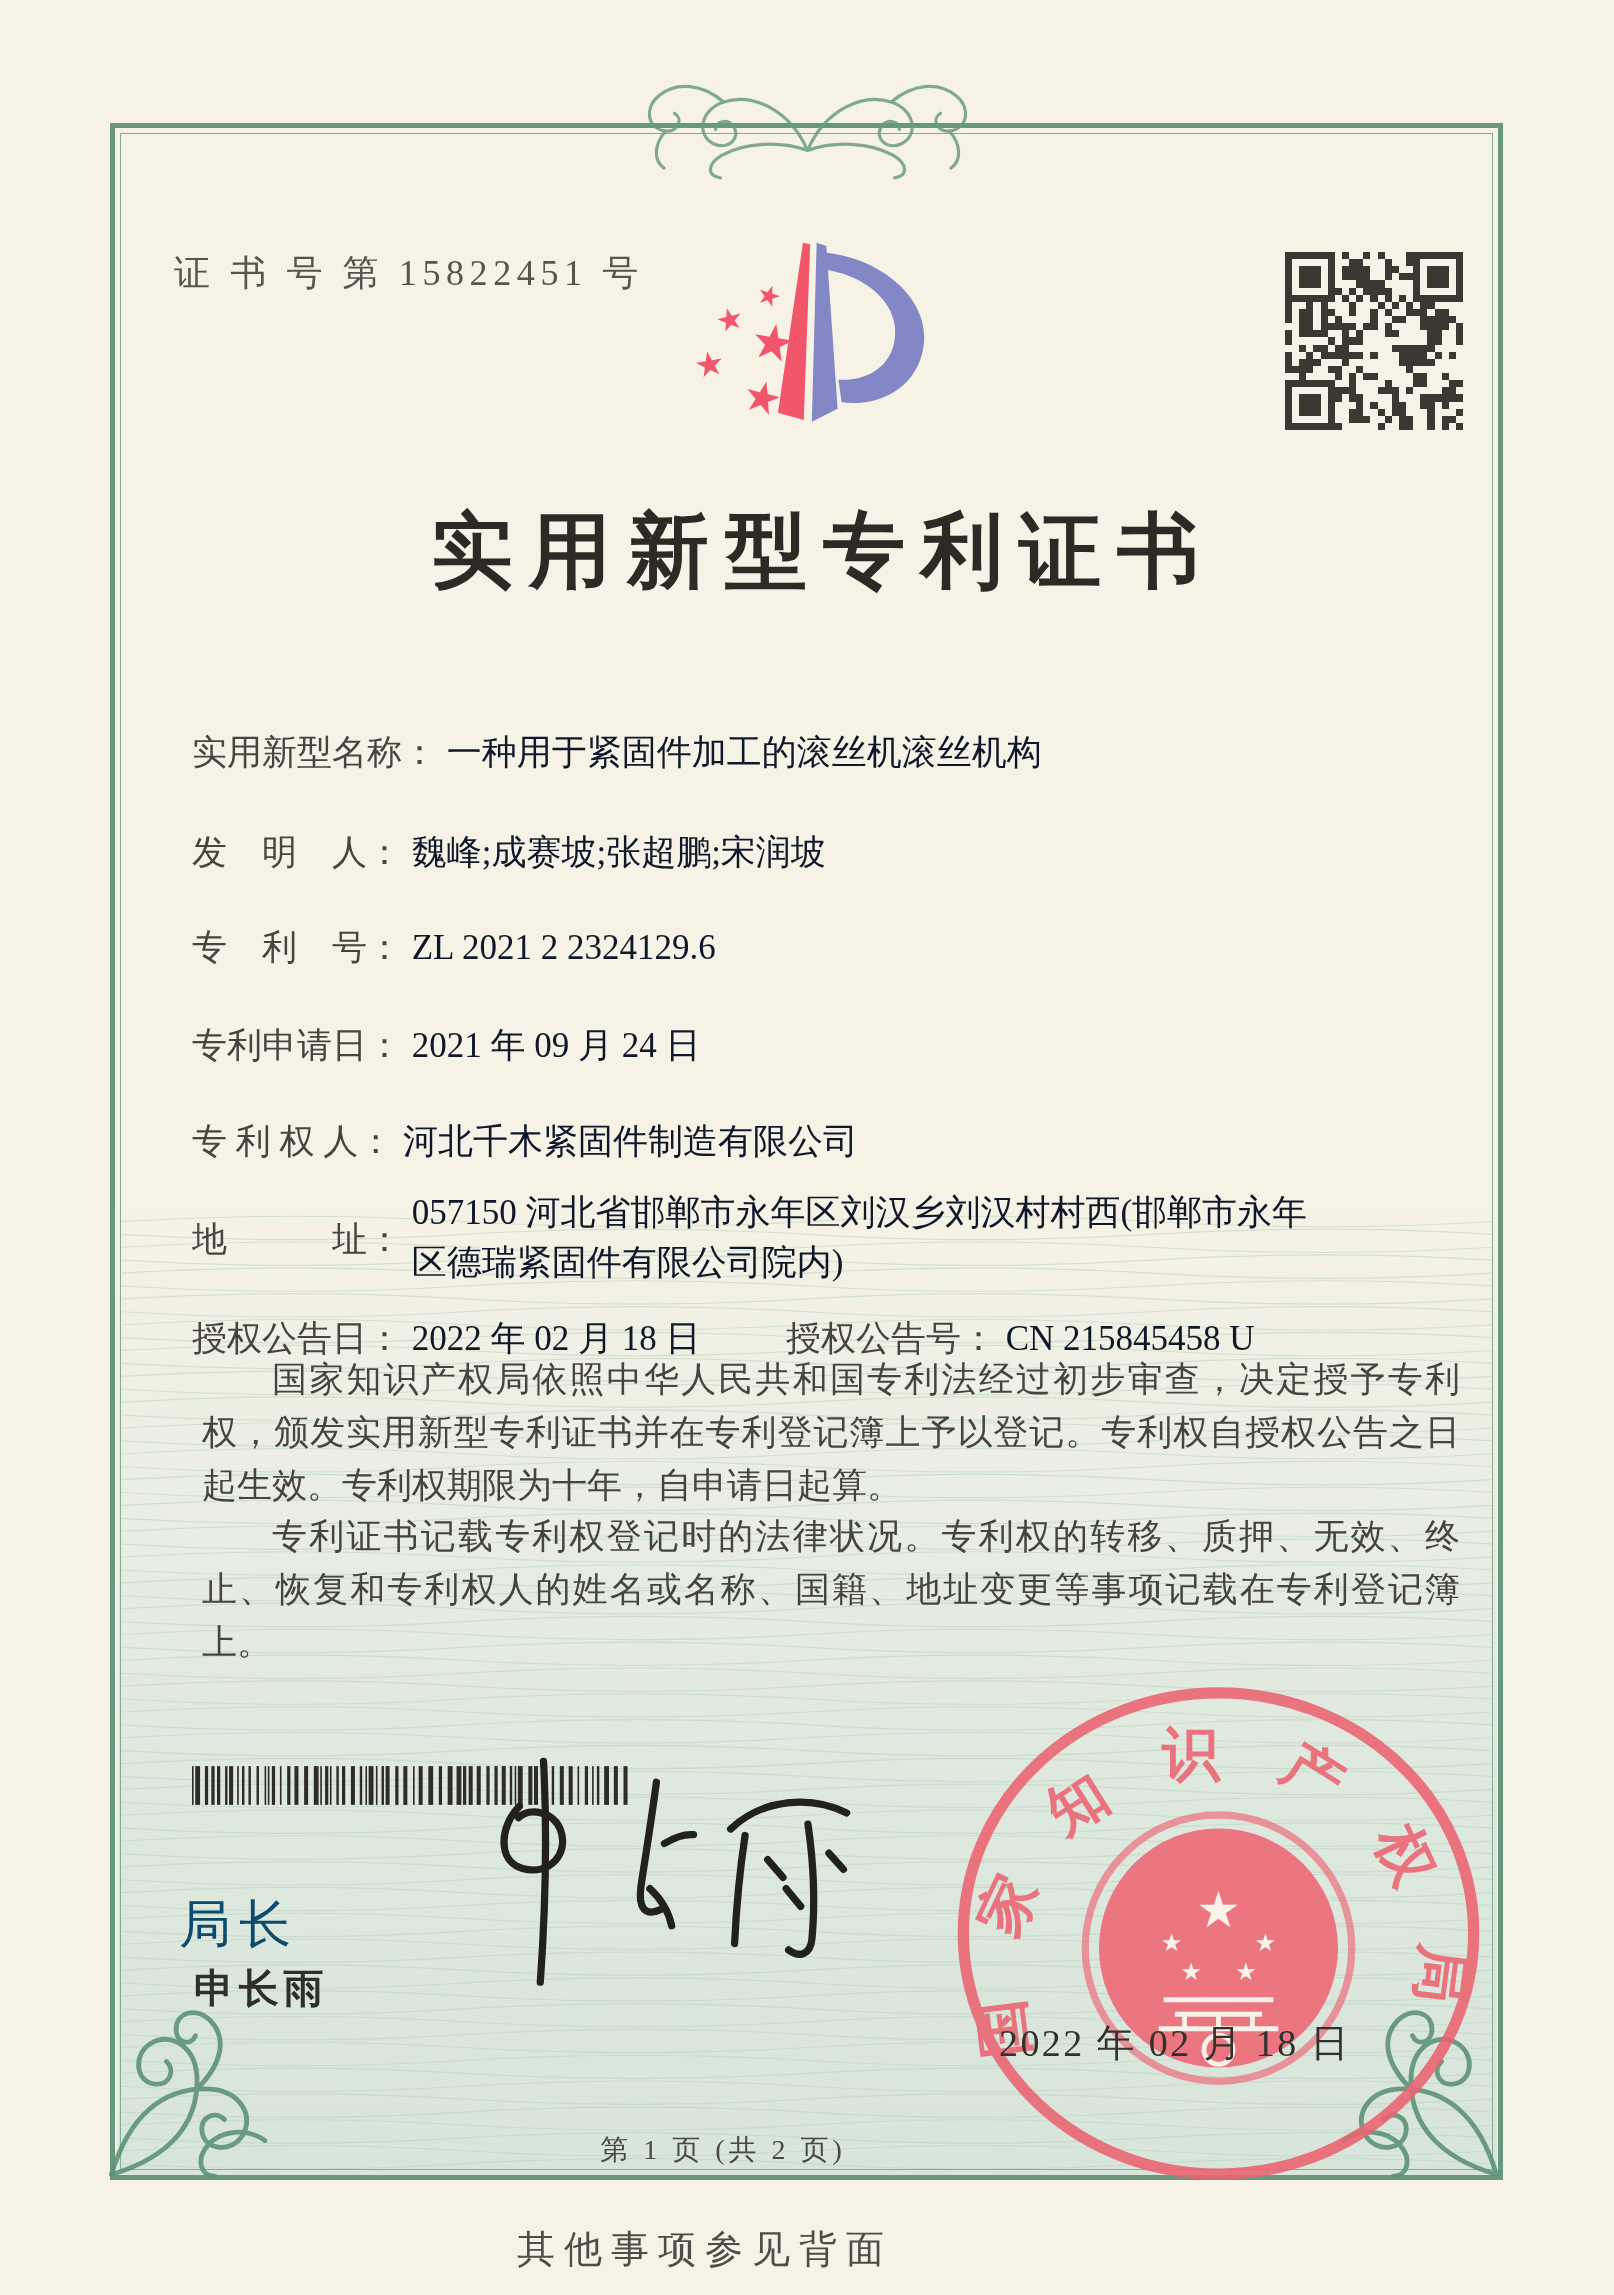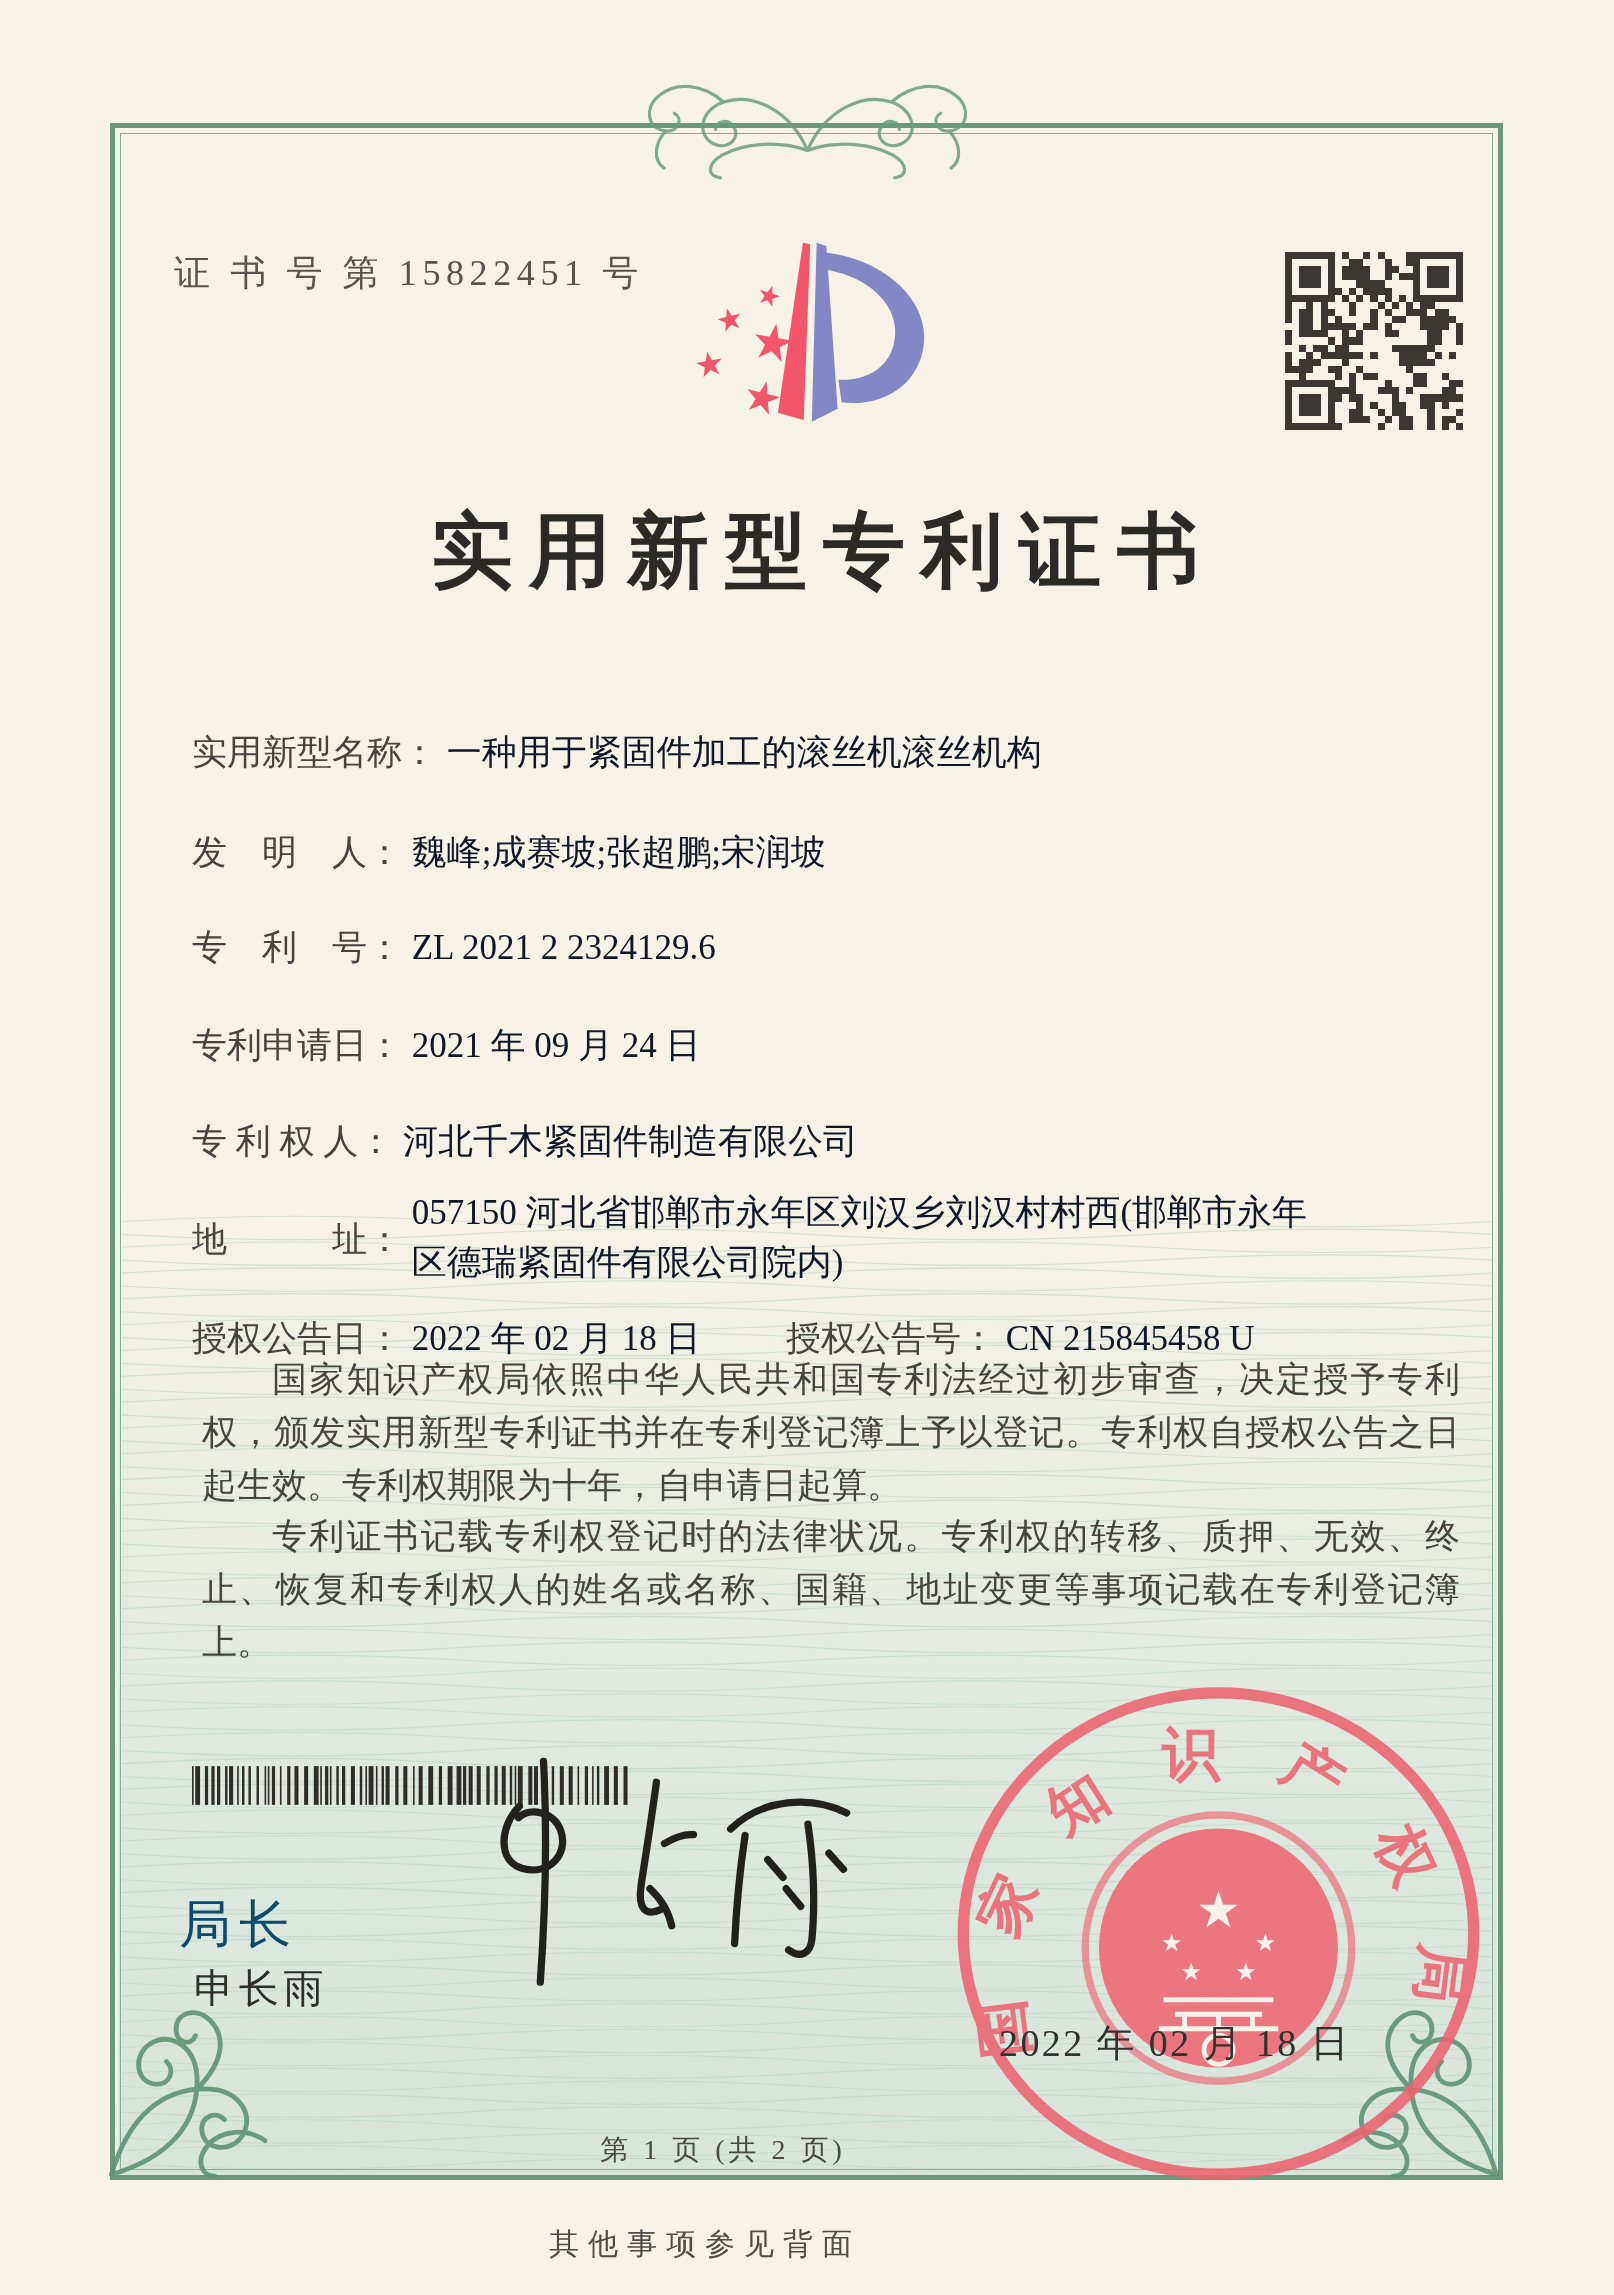--- a/index.html
+++ b/index.html
@@ -29,27 +29,27 @@
   .lbl{white-space:pre;display:inline-block;margin-top:28px;}
   .colon{display:inline-block;margin-right:9.7px;}
   .val{color:#0f172a;}
   .row-address{white-space:normal;width:1146px;}
   .row-address .val{display:inline-block;vertical-align:top;width:900px;line-height:50px;}
   .cell-right{position:absolute;left:594px;top:0;white-space:nowrap;}
   .para{left:190px;width:1258px;font-size:35px;line-height:53px;text-align:justify;
     text-indent:2em;color:#46443f;margin:12px;}
   .barcode{left:192px;top:1766px;}
   .dir-title{left:179px;top:1890px;font-size:52px;letter-spacing:8px;color:#0c4a6e;}
-  .dir-name{left:194px;top:1961px;font-size:40px;letter-spacing:4.8px;color:#302e2a;}
+  .dir-name{left:194px;top:1961px;font-size:40px;letter-spacing:4.8px;color:#302e2a;font-weight:bold;}
   .signature{left:448px;top:1750px;}
   .seal{left:952px;top:1667px;}
   .seal-date{left:965px;top:2018px;width:420px;text-align:center;font-size:38px;
     letter-spacing:2.4px;color:#33312d;z-index:9;}
   .page-num{left:0;top:2131px;width:1446px;text-align:center;font-size:28px;letter-spacing:4px;color:#4a4843;}
-  .back-note{left:0;top:2224px;width:1410px;text-align:center;font-size:30px;letter-spacing:9px;color:#4e4c47;}
+  .back-note{left:0;top:2224px;width:1410px;text-align:center;font-size:38px;letter-spacing:9px;color:#4e4c47;}
   .z1{z-index:1}.z2{z-index:2}.z3{z-index:3}.z4{z-index:4}.z5{z-index:5}.z6{z-index:6}.z8{z-index:8}
 </style>
 </head>
 <body>
 
 <div>
 
   <div class="abs tint z1"></div>
   <svg class="abs waves z2" id="waves" viewBox="0 0 1700 1190">
       <path d="M0 8 q 212 -13 425 0 t 425 0 t 425 0 t 425 0 M0 24 q 212 13 425 0 t 425 0 t 425 0 t 425 0 M0 40 q 212 -13 425 0 t 425 0 t 425 0 t 425 0 M0 56 q 212 13 425 0 t 425 0 t 425 0 t 425 0 M0 72 q 212 -13 425 0 t 425 0 t 425 0 t 425 0 M0 88 q 212 13 425 0 t 425 0 t 425 0 t 425 0 M0 104 q 212 -13 425 0 t 425 0 t 425 0 t 425 0 M0 120 q 212 13 425 0 t 425 0 t 425 0 t 425 0 M0 136 q 212 -13 425 0 t 425 0 t 425 0 t 425 0 M0 152 q 212 13 425 0 t 425 0 t 425 0 t 425 0 M0 168 q 212 -13 425 0 t 425 0 t 425 0 t 425 0 M0 184 q 212 13 425 0 t 425 0 t 425 0 t 425 0 M0 200 q 212 -13 425 0 t 425 0 t 425 0 t 425 0 M0 216 q 212 13 425 0 t 425 0 t 425 0 t 425 0 M0 232 q 212 -13 425 0 t 425 0 t 425 0 t 425 0 M0 248 q 212 13 425 0 t 425 0 t 425 0 t 425 0 M0 264 q 212 -13 425 0 t 425 0 t 425 0 t 425 0 M0 280 q 212 13 425 0 t 425 0 t 425 0 t 425 0 M0 296 q 212 -13 425 0 t 425 0 t 425 0 t 425 0 M0 312 q 212 13 425 0 t 425 0 t 425 0 t 425 0 M0 328 q 212 -13 425 0 t 425 0 t 425 0 t 425 0 M0 344 q 212 13 425 0 t 425 0 t 425 0 t 425 0 M0 360 q 212 -13 425 0 t 425 0 t 425 0 t 425 0 M0 376 q 212 13 425 0 t 425 0 t 425 0 t 425 0 M0 392 q 212 -13 425 0 t 425 0 t 425 0 t 425 0 M0 408 q 212 13 425 0 t 425 0 t 425 0 t 425 0 M0 424 q 212 -13 425 0 t 425 0 t 425 0 t 425 0 M0 440 q 212 13 425 0 t 425 0 t 425 0 t 425 0 M0 456 q 212 -13 425 0 t 425 0 t 425 0 t 425 0 M0 472 q 212 13 425 0 t 425 0 t 425 0 t 425 0 M0 488 q 212 -13 425 0 t 425 0 t 425 0 t 425 0 M0 504 q 212 13 425 0 t 425 0 t 425 0 t 425 0 M0 520 q 212 -13 425 0 t 425 0 t 425 0 t 425 0 M0 536 q 212 13 425 0 t 425 0 t 425 0 t 425 0 M0 552 q 212 -13 425 0 t 425 0 t 425 0 t 425 0 M0 568 q 212 13 425 0 t 425 0 t 425 0 t 425 0 M0 584 q 212 -13 425 0 t 425 0 t 425 0 t 425 0 M0 600 q 212 13 425 0 t 425 0 t 425 0 t 425 0 M0 616 q 212 -13 425 0 t 425 0 t 425 0 t 425 0 M0 632 q 212 13 425 0 t 425 0 t 425 0 t 425 0 M0 648 q 212 -13 425 0 t 425 0 t 425 0 t 425 0 M0 664 q 212 13 425 0 t 425 0 t 425 0 t 425 0 M0 680 q 212 -13 425 0 t 425 0 t 425 0 t 425 0 M0 696 q 212 13 425 0 t 425 0 t 425 0 t 425 0 M0 712 q 212 -13 425 0 t 425 0 t 425 0 t 425 0 M0 728 q 212 13 425 0 t 425 0 t 425 0 t 425 0 M0 744 q 212 -13 425 0 t 425 0 t 425 0 t 425 0 M0 760 q 212 13 425 0 t 425 0 t 425 0 t 425 0 M0 776 q 212 -13 425 0 t 425 0 t 425 0 t 425 0 M0 792 q 212 13 425 0 t 425 0 t 425 0 t 425 0 M0 808 q 212 -13 425 0 t 425 0 t 425 0 t 425 0 M0 824 q 212 13 425 0 t 425 0 t 425 0 t 425 0 M0 840 q 212 -13 425 0 t 425 0 t 425 0 t 425 0 M0 856 q 212 13 425 0 t 425 0 t 425 0 t 425 0 M0 872 q 212 -13 425 0 t 425 0 t 425 0 t 425 0 M0 888 q 212 13 425 0 t 425 0 t 425 0 t 425 0 M0 904 q 212 -13 425 0 t 425 0 t 425 0 t 425 0 M0 920 q 212 13 425 0 t 425 0 t 425 0 t 425 0 M0 936 q 212 -13 425 0 t 425 0 t 425 0 t 425 0 M0 952 q 212 13 425 0 t 425 0 t 425 0 t 425 0 M0 968 q 212 -13 425 0 t 425 0 t 425 0 t 425 0 M0 984 q 212 13 425 0 t 425 0 t 425 0 t 425 0 M0 1000 q 212 -13 425 0 t 425 0 t 425 0 t 425 0 M0 1016 q 212 13 425 0 t 425 0 t 425 0 t 425 0 M0 1032 q 212 -13 425 0 t 425 0 t 425 0 t 425 0 M0 1048 q 212 13 425 0 t 425 0 t 425 0 t 425 0 M0 1064 q 212 -13 425 0 t 425 0 t 425 0 t 425 0 M0 1080 q 212 13 425 0 t 425 0 t 425 0 t 425 0 M0 1096 q 212 -13 425 0 t 425 0 t 425 0 t 425 0 M0 1112 q 212 13 425 0 t 425 0 t 425 0 t 425 0 M0 1128 q 212 -13 425 0 t 425 0 t 425 0 t 425 0 M0 1144 q 212 13 425 0 t 425 0 t 425 0 t 425 0 M0 1160 q 212 -13 425 0 t 425 0 t 425 0 t 425 0 M0 1176 q 212 13 425 0 t 425 0 t 425 0 t 425 0 " fill="none" stroke="#b9d3bf" stroke-width="1.4"></path>

